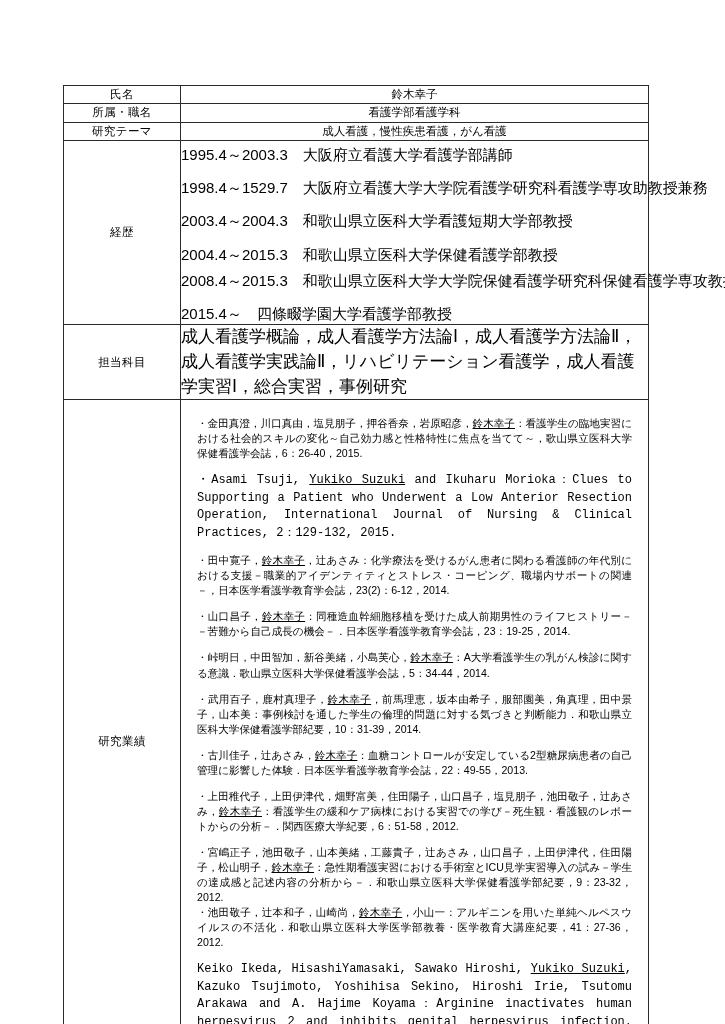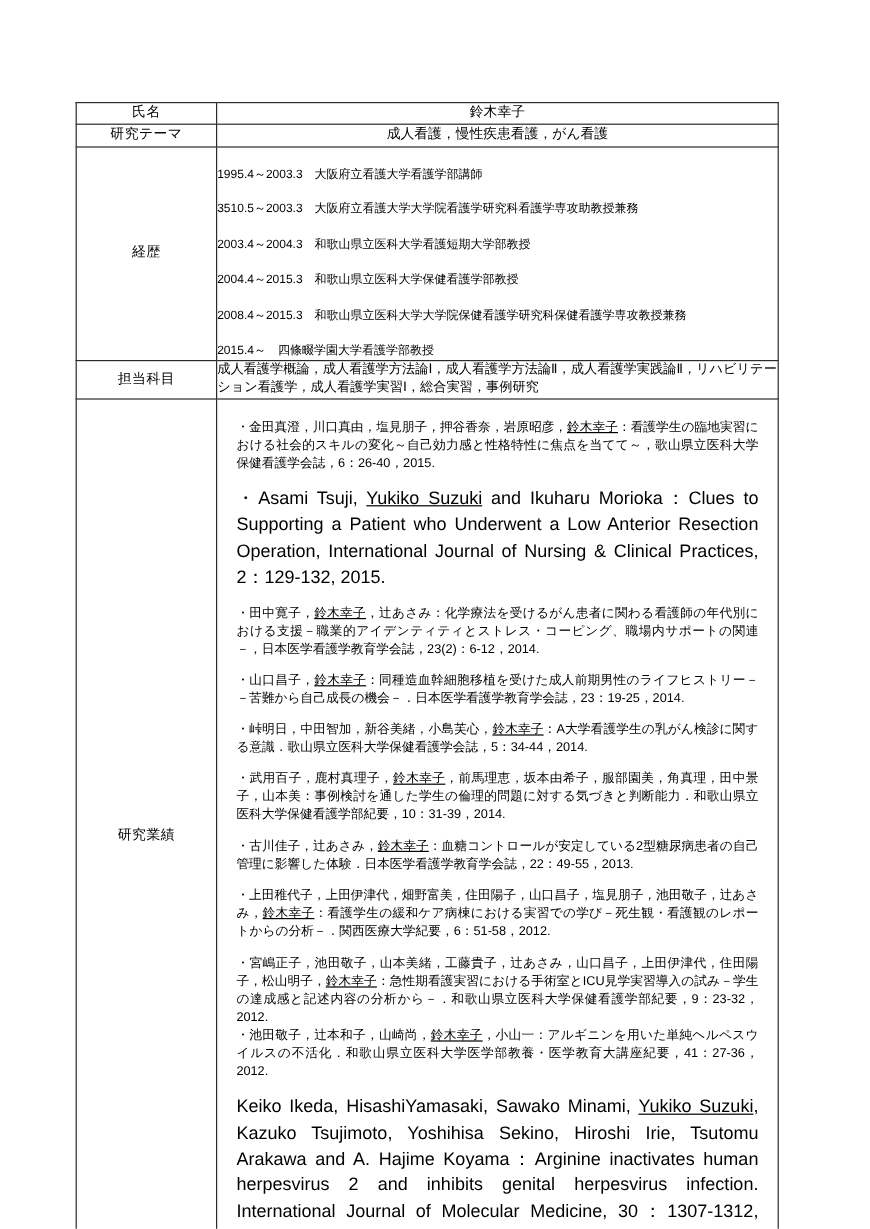--- a/index.html
+++ b/index.html
@@ -60,51 +60,52 @@
     text-align: center;
   }
 
   
   .career-list {
     margin: 0;
     padding: 0;
     list-style: none;
   }
   .career-list li {
-    font-size: 10px;
+    font-size: 15px;
     line-height: 1.35;
-    margin: 16px 0 13px 0;
+    margin: 4px 0 13px 0;
     white-space: nowrap;
   }
   .career-list li.tight { margin-bottom: 6px; }
   .career-list li:last-child { margin-bottom: 0; }
 
   
   .courses {
-    font-size: 11px;
+    font-size: 17px;
     line-height: 1.45;
   }
 
   
   .pub-list {
     margin: 16px;
     padding: 0;
     list-style: none;
   }
   .pub-list li {
     font-size: 10.6px;
     line-height: 1.42;
     margin: 0 0 11px 0;
     text-align: justify;
   }
   .pub-list li.no-gap { margin-bottom: 0; }
   .pub-list li:last-child { margin-bottom: 0; }
   .pub-list li.latin {
-    font-size: 15px;
+    font-size: 12px;
     line-height: 1.46;
+    font-family: Liberation Mono, monospace;
   }
   u.author-hl {
     text-decoration: underline;
     text-underline-offset: 1px;
   }
 
   td.tall-label {
     vertical-align: middle;
   }
 </style>
@@ -117,33 +118,37 @@
       <col class="c-label">
       <col class="c-value">
     </colgroup>
     <tbody>
 
       <tr>
         <td class="label">氏名</td>
         <td class="value center">鈴木幸子</td>
       </tr>
 
+      <tr>
+        <td class="label">所属・職名</td>
+        <td class="value center">看護学部看護学科</td>
+      </tr>
 
 
       <tr>
         <td class="label">研究テーマ</td>
         <td class="value center">成人看護，慢性疾患看護，がん看護</td>
       </tr>
 
       <tr>
         <td class="label tall-label">経歴</td>
         <td class="value">
           <ul class="career-list" id="career-list">
               <li>1995.4～2003.3　大阪府立看護大学看護学部講師</li>
-              <li>3510.5～2003.3　大阪府立看護大学大学院看護学研究科看護学専攻助教授兼務</li>
+              <li>1998.4～1529.7　大阪府立看護大学大学院看護学研究科看護学専攻助教授兼務</li>
               <li>2003.4～2004.3　和歌山県立医科大学看護短期大学部教授</li>
               <li class="tight">2004.4～2015.3　和歌山県立医科大学保健看護学部教授</li>
               <li>2008.4～2015.3　和歌山県立医科大学大学院保健看護学研究科保健看護学専攻教授兼務</li>
               <li>2015.4～　四條畷学園大学看護学部教授</li>
             </ul>
         </td>
       </tr>
 
       <tr>
         <td class="label">担当科目</td>
@@ -159,20 +164,20 @@
               <li><span>・金田真澄，川口真由，塩見朋子，押谷香奈，岩原昭彦，</span><u class="author-hl">鈴木幸子</u><span>：看護学生の臨地実習における社会的スキルの変化～自己効力感と性格特性に焦点を当てて～，歌山県立医科大学保健看護学会誌，6：26-40，2015.</span></li>
               <li class="latin"><span>・Asami Tsuji, </span><u class="author-hl">Yukiko Suzuki</u><span> and Ikuharu Morioka：Clues to Supporting a Patient who Underwent a Low Anterior Resection Operation, International Journal of Nursing &amp; Clinical Practices, 2：129-132, 2015.</span></li>
               <li><span>・田中寛子，</span><u class="author-hl">鈴木幸子</u><span>，辻あさみ：化学療法を受けるがん患者に関わる看護師の年代別における支援－職業的アイデンティティとストレス・コーピング、職場内サポートの関連－，日本医学看護学教育学会誌，23(2)：6-12，2014.</span></li>
               <li><span>・山口昌子，</span><u class="author-hl">鈴木幸子</u><span>：同種造血幹細胞移植を受けた成人前期男性のライフヒストリー－－苦難から自己成長の機会－．日本医学看護学教育学会誌，23：19-25，2014.</span></li>
               <li><span>・峠明日，中田智加，新谷美緒，小島芙心，</span><u class="author-hl">鈴木幸子</u><span>：A大学看護学生の乳がん検診に関する意識．歌山県立医科大学保健看護学会誌，5：34-44，2014.</span></li>
               <li><span>・武用百子，鹿村真理子，</span><u class="author-hl">鈴木幸子</u><span>，前馬理恵，坂本由希子，服部園美，角真理，田中景子，山本美：事例検討を通した学生の倫理的問題に対する気づきと判断能力．和歌山県立医科大学保健看護学部紀要，10：31-39，2014.</span></li>
               <li><span>・古川佳子，辻あさみ，</span><u class="author-hl">鈴木幸子</u><span>：血糖コントロールが安定している2型糖尿病患者の自己管理に影響した体験．日本医学看護学教育学会誌，22：49-55，2013.</span></li>
               <li><span>・上田稚代子，上田伊津代，畑野富美，住田陽子，山口昌子，塩見朋子，池田敬子，辻あさみ，</span><u class="author-hl">鈴木幸子</u><span>：看護学生の緩和ケア病棟における実習での学び－死生観・看護観のレポートからの分析－．関西医療大学紀要，6：51-58，2012.</span></li>
               <li class="no-gap"><span>・宮嶋正子，池田敬子，山本美緒，工藤貴子，辻あさみ，山口昌子，上田伊津代，住田陽子，松山明子，</span><u class="author-hl">鈴木幸子</u><span>：急性期看護実習における手術室とICU見学実習導入の試み－学生の達成感と記述内容の分析から－．和歌山県立医科大学保健看護学部紀要，9：23-32，2012.</span></li>
               <li><span>・池田敬子，辻本和子，山崎尚，</span><u class="author-hl">鈴木幸子</u><span>，小山一：アルギニンを用いた単純ヘルペスウイルスの不活化．和歌山県立医科大学医学部教養・医学教育大講座紀要，41：27-36，2012.</span></li>
-              <li class="latin"><span>Keiko Ikeda, HisashiYamasaki, Sawako Minami, </span><u class="author-hl">Yukiko Suzuki</u><span>, Kazuko Tsujimoto, Yoshihisa Sekino, Hiroshi Irie, Tsutomu Arakawa and A. Hajime Koyama：Arginine inactivates human herpesvirus 2 and inhibits genital herpesvirus infection. International Journal of Molecular Medicine, 30：1307-1312,  2012.</span></li>
+              <li class="latin"><span>Keiko Ikeda, HisashiYamasaki, Sawako Hiroshi, </span><u class="author-hl">Yukiko Suzuki</u><span>, Kazuko Tsujimoto, Yoshihisa Sekino, Hiroshi Irie, Tsutomu Arakawa and A. Hajime Koyama：Arginine inactivates human herpesvirus 2 and inhibits genital herpesvirus infection. International Journal of Molecular Medicine, 30：1307-1312,  2012.</span></li>
             </ul>
         </td>
       </tr>
 
     </tbody>
   </table>
 </div>
 
 </body></html>

